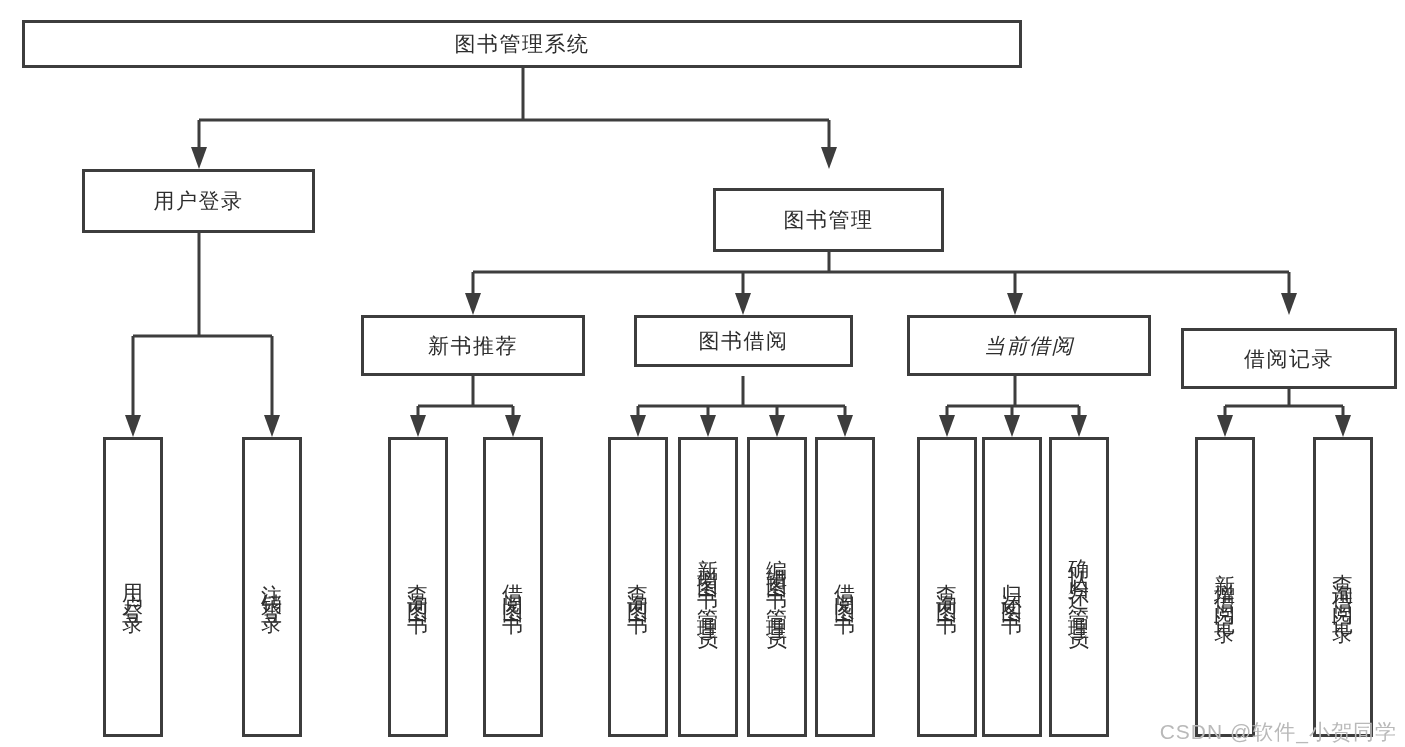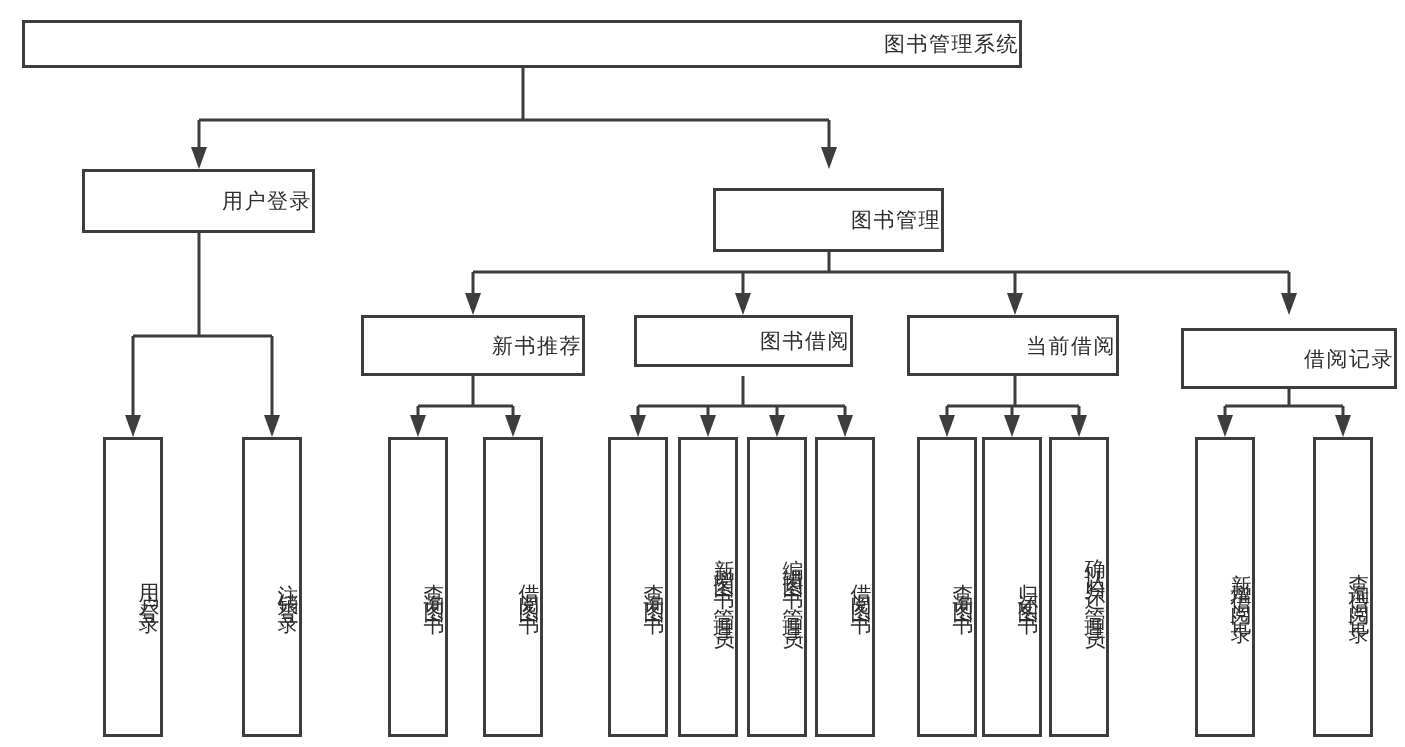--- a/index.html
+++ b/index.html
@@ -19,21 +19,21 @@
     left: 0; top: 0;
     width: 1405px; height: 747px;
   }
   .node {
     position: absolute;
     box-sizing: border-box;
     background: #ffffff;
     border: 3px solid #3d3d3d;
     display: flex;
     align-items: center;
-    justify-content: flex-end;
+    justify-content: center;
     color: #2d2d2d;
     font-size: 21px;
     letter-spacing: 1.5px;
     z-index: 2;
   }
   .node.vertical span {
     writing-mode: vertical-rl;
     text-orientation: mixed;
     letter-spacing: 10px;
     line-height: 1;
@@ -106,21 +106,21 @@
       </div>
       <div class="node" style="left: 713px; top: 169px; width: 231px; height: 64px; margin-top: 19px;">
         <span>图书管理</span>
       </div>
       <div class="node" style="left: 361px; top: 315px; width: 224px; height: 61px;">
         <span>新书推荐</span>
       </div>
       <div class="node" style="left: 634px; top: 315px; width: 219px; height: 52px;">
         <span>图书借阅</span>
       </div>
-      <div class="node" style="left: 907px; top: 315px; width: 212px; height: 61px;">
+      <div class="node" style="left: 907px; top: 315px; width: 244px; height: 61px; font-style: italic;">
         <span>当前借阅</span>
       </div>
       <div class="node" style="left: 1181px; top: 328px; width: 216px; height: 61px;">
         <span>借阅记录</span>
       </div>
       <div class="node vertical" style="left: 103px; top: 437px; width: 60px; height: 300px;">
         <span>用户登录</span>
       </div>
       <div class="node vertical" style="left: 242px; top: 437px; width: 60px; height: 300px;">
         <span>注销登录</span>
@@ -153,14 +153,15 @@
         <span>确认归还（管理员）</span>
       </div>
       <div class="node vertical" style="left: 1195px; top: 437px; width: 60px; height: 300px;">
         <span>新增借阅记录</span>
       </div>
       <div class="node vertical" style="left: 1313px; top: 437px; width: 60px; height: 300px;">
         <span>查询借阅记录</span>
       </div>
     </div>
 
+  <div id="watermark">CSDN @软件_小贺同学</div>
 
 </div>
 
 </body></html>

